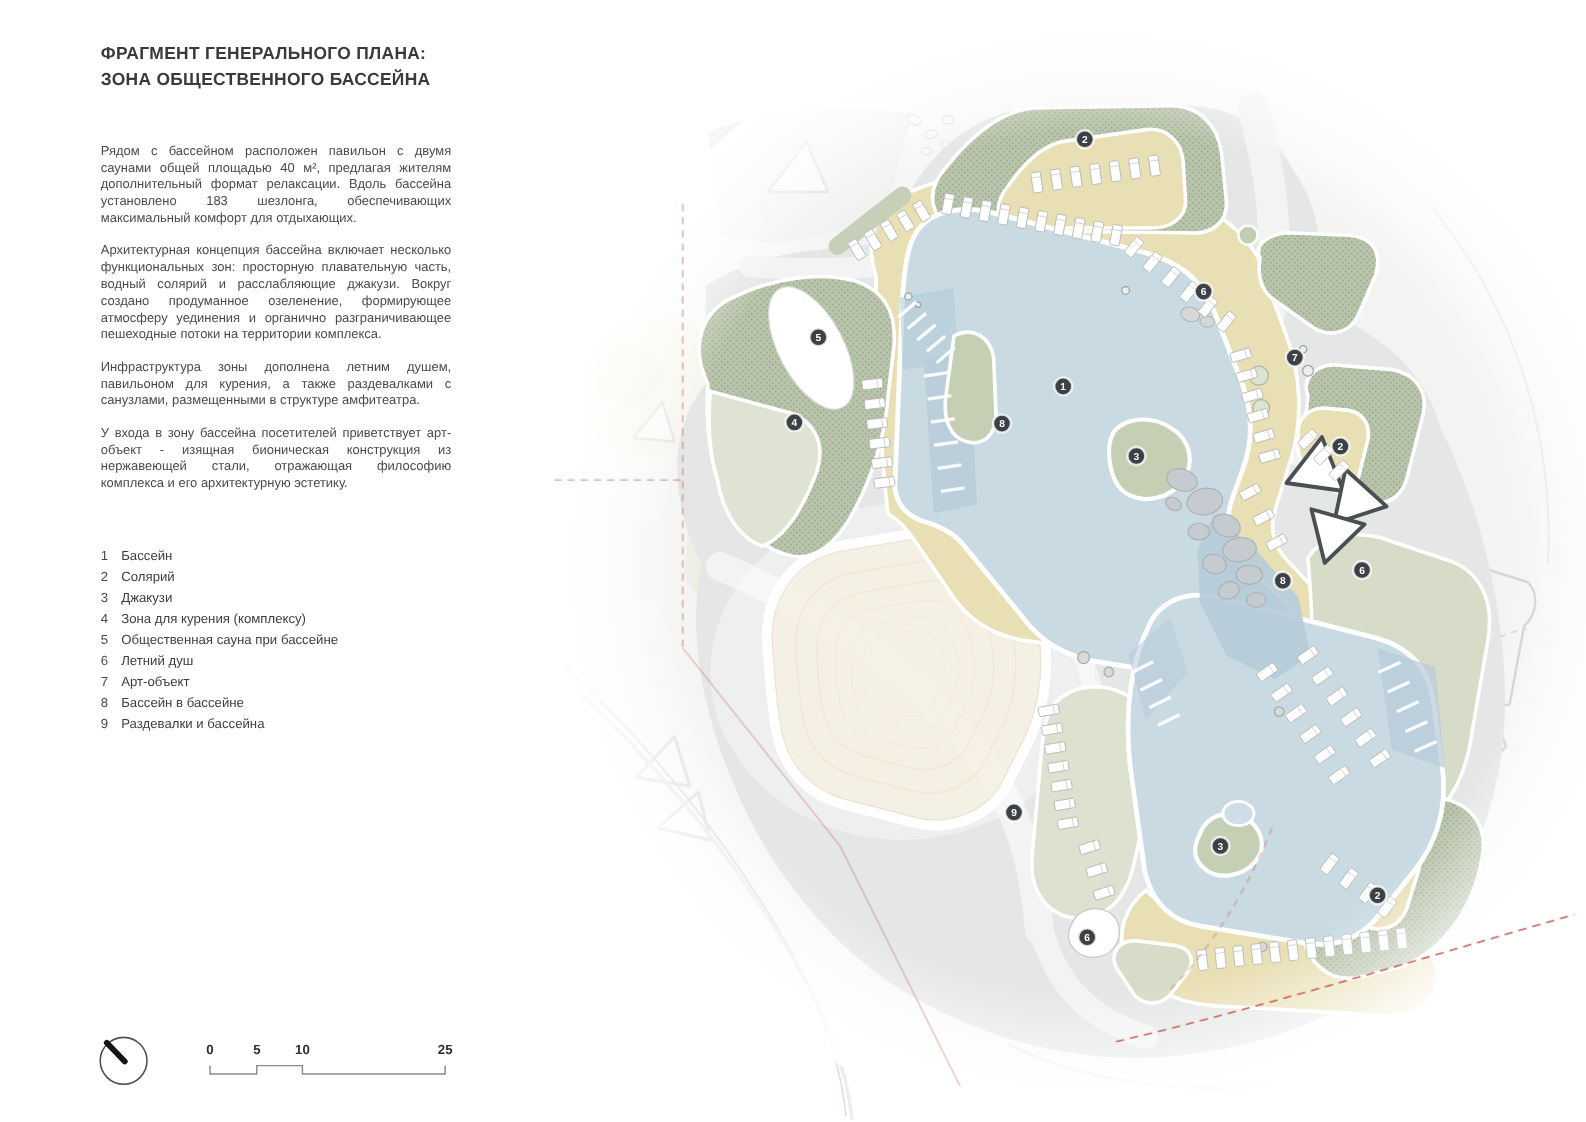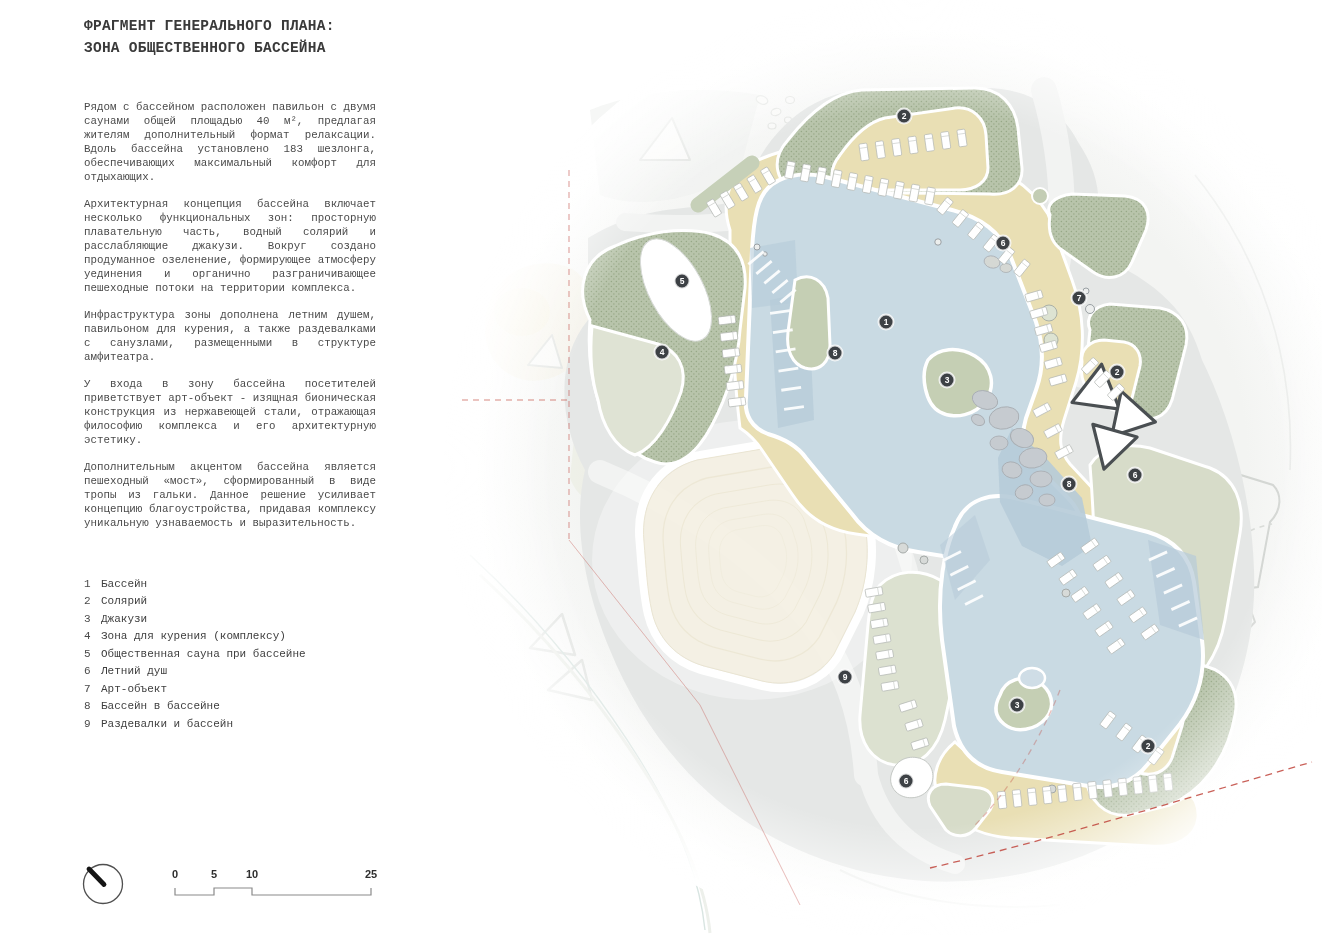--- a/index.html
+++ b/index.html
@@ -1,19 +1,19 @@
 <!DOCTYPE html>
 <html><head>
 <meta charset="utf-8">
 <style>
   html,body{margin:0;padding:0;background:#fff;}
   .page{position:relative;width:1322px;height:935px;overflow:hidden;background:#ffffff;
         font-family:"Liberation Sans","DejaVu Sans",sans-serif;}
   #plan-svg{position:absolute;left:0;top:0;width:1322px;height:935px;}
-  .leftcol{position:absolute;left:84px;top:16px;width:292px;z-index:5;font-family:Liberation Mono, monospace;}
+  .leftcol{position:absolute;left:84px;top:35px;width:292px;z-index:5;}
   .title{font-size:14.5px;font-weight:700;line-height:1.5;letter-spacing:.25px;color:#3a3a3a;margin:0;}
   .desc{margin-top:40px;}
   .desc p{font-size:10.8px;line-height:14px;color:#4a4a4a;text-align:justify;margin:0 0 13px 0;}
   .legend{list-style:none;margin:48px 0 0 0;padding:0;}
   .legend li{display:flex;align-items:baseline;margin-bottom:5.5px;font-size:11px;line-height:12px;color:#3e3e3e;}
   .legend .num{flex:none;width:17px;color:#4a4a4a;}
   .footer{position:absolute;left:81px;top:860px;width:420px;height:60px;z-index:5;}
   .compass{position:absolute;left:0;top:2px;width:44px;height:44px;}
   .scalebar{position:absolute;left:84px;top:0;width:230px;height:50px;}
   .scalebar text{font-family:"Liberation Sans","DejaVu Sans",sans-serif;font-size:11px;font-weight:700;fill:#2e2e2e;}
@@ -733,21 +733,20 @@
       </g>
   </svg>
 
   <div class="leftcol">
     <h1 class="title">ФРАГМЕНТ ГЕНЕРАЛЬНОГО ПЛАНА: ЗОНА ОБЩЕСТВЕННОГО БАССЕЙНА</h1>
     <div class="desc" id="paragraphs">
         <p>Рядом с бассейном расположен павильон с двумя саунами общей площадью 40 м², предлагая жителям дополнительный формат релаксации. Вдоль бассейна установлено 183 шезлонга, обеспечивающих максимальный комфорт для отдыхающих.</p>
         <p>Архитектурная концепция бассейна включает несколько функциональных зон: просторную плавательную часть, водный солярий и расслабляющие джакузи. Вокруг создано продуманное озеленение, формирующее атмосферу уединения и органично разграничивающее пешеходные потоки на территории комплекса.</p>
         <p>Инфраструктура зоны дополнена летним душем, павильоном для курения, а также раздевалками с санузлами, размещенными в структуре амфитеатра.</p>
         <p>У входа в зону бассейна посетителей приветствует арт-объект - изящная бионическая конструкция из нержавеющей стали, отражающая философию комплекса и его архитектурную эстетику.</p>
-        <p>Дополнительным акцентом бассейна является пешеходный «мост», сформированный в виде тропы из гальки. Данное решение усиливает концепцию благоустройства, придавая комплексу уникальную узнаваемость и выразительность.</p>
       </div>
     <ol class="legend" id="legend">
         <li>
           <span class="num">1</span>
           <span>Бассейн</span>
         </li>
         <li>
           <span class="num">2</span>
           <span>Солярий</span>
         </li>
@@ -770,21 +769,21 @@
         <li>
           <span class="num">7</span>
           <span>Арт-объект</span>
         </li>
         <li>
           <span class="num">8</span>
           <span>Бассейн в бассейне</span>
         </li>
         <li>
           <span class="num">9</span>
-          <span>Раздевалки и бассейн</span>
+          <span>Раздевалки и бассейна</span>
         </li>
       </ol>
   </div>
 
   <div class="footer">
     <svg class="compass" viewBox="0 0 44 44">
       <circle cx="22" cy="22" r="19.5" fill="#ffffff" stroke="#4f4f4f" stroke-width="1.3"></circle>
       <line x1="8" y1="7" x2="23" y2="22.5" stroke="#151515" stroke-width="4.8" stroke-linecap="round"></line>
     </svg>
     <svg class="scalebar" viewBox="0 0 230 50">

